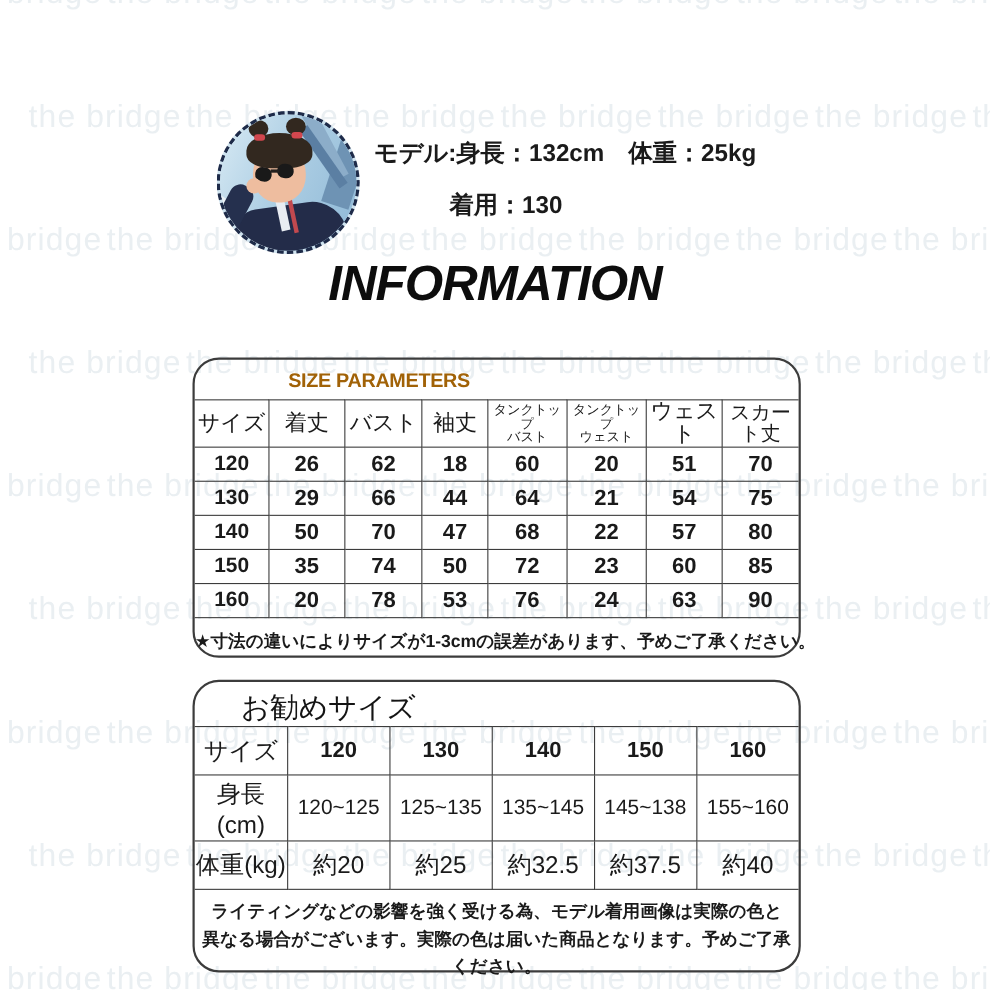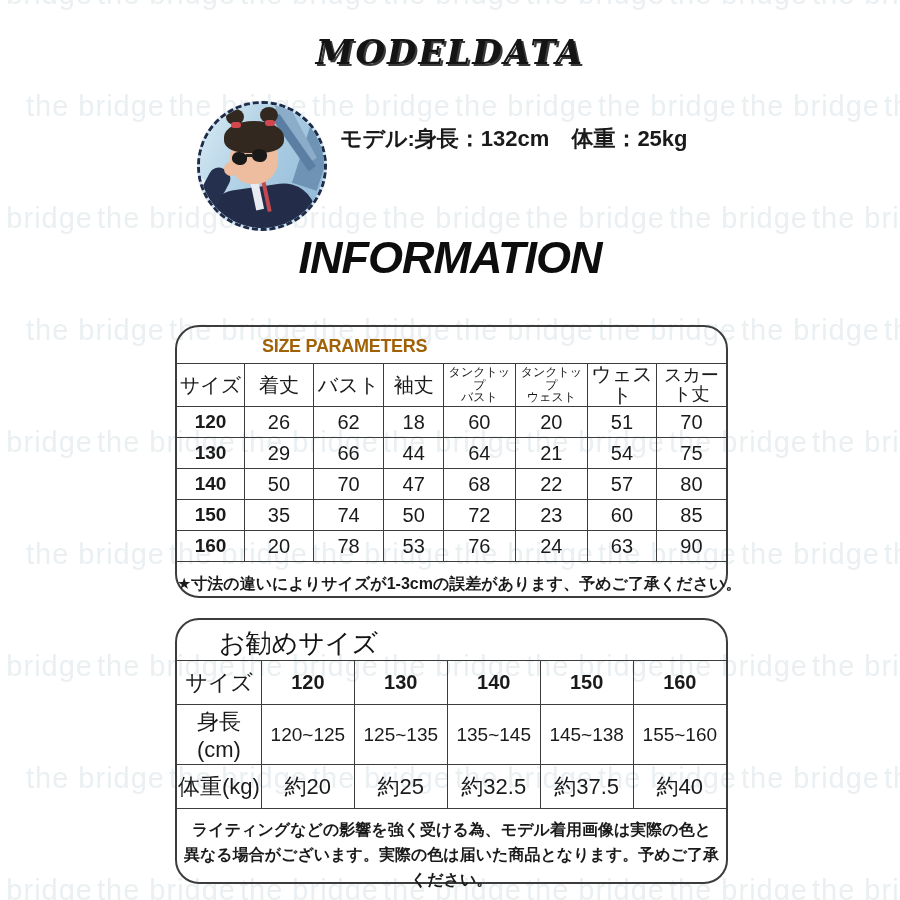--- a/index.html
+++ b/index.html
@@ -60,21 +60,21 @@
       font-weight:normal;padding:0;background:transparent;overflow:hidden;}
   td:first-child,th:first-child{border-left:none;}
   td:last-child,th:last-child{border-right:none;}
   
   #sizeTable thead tr{height:38px;}
   #sizeTable tbody tr{height:31px;}
   #sizeTable thead th{font-size:20px;white-space:pre-line;line-height:1.05;}
   #sizeTable thead th:nth-child(5),#sizeTable thead th:nth-child(6){font-size:12px;}
   #sizeTable thead th:nth-child(8){font-size:18px;margin-top:23px;}
   #sizeTable tbody th{font-weight:bold;font-size:19px;font-family:"Liberation Sans",sans-serif;}
-  #sizeTable tbody td{font-size:20px;}
+  #sizeTable tbody td{font-size:20px;font-weight:bold;}
   .box1-note{height:44px;line-height:44px;text-align:center;font-size:16px;font-weight:600;
       white-space:nowrap;}
   
   #recTable thead tr{height:44px;}
   #recTable thead th{font-size:22px;}
   #recTable thead th:not(:first-child){font-weight:bold;font-size:20px;}
   #recTable tbody tr:nth-child(1){height:60px;margin-top:44px;}
   #recTable tbody tr:nth-child(2){height:44px;}
   #recTable tbody th{font-size:22px;}
   #recTable tbody tr:nth-child(1) td{font-size:19px;}
@@ -145,21 +145,20 @@
       <span class="wm" style="left: -46px; top: 874px;">the bridge</span>
       <span class="wm" style="left: 97px; top: 874px;">the bridge</span>
       <span class="wm" style="left: 240px; top: 874px;">the bridge</span>
       <span class="wm" style="left: 383px; top: 874px;">the bridge</span>
       <span class="wm" style="left: 526px; top: 874px;">the bridge</span>
       <span class="wm" style="left: 669px; top: 874px;">the bridge</span>
       <span class="wm" style="left: 812px; top: 874px;">the bridge</span>
     </div>
 
   <div class="content">
-    <div class="main-title">MODELDATA</div>
 
     <div class="model-photo">
       <div class="ph ph-sky"></div>
       <div class="ph ph-truss1"></div>
       <div class="ph ph-truss2"></div>
       <div class="ph ph-truss3"></div>
       <div class="ph ph-fence1"></div>
       <div class="ph ph-fence2"></div>
       <div class="ph ph-jacket"></div>
       <div class="ph ph-trim"></div>
@@ -171,20 +170,21 @@
       <div class="ph ph-bun-r"></div>
       <div class="ph ph-tie-l"></div>
       <div class="ph ph-tie-r"></div>
       <div class="ph ph-glass-l"></div>
       <div class="ph ph-glass-r"></div>
       <div class="ph ph-bridge"></div>
       <div class="ph ph-hand"></div>
     </div>
 
     <div class="model-line1">モデル:身長：132cm　体重：25kg</div>
+    <div class="model-line2">着用：130</div>
 
     <div class="info-heading">INFORMATION</div>
 
     <section class="box box1">
       <div class="box1-title">SIZE PARAMETERS</div>
       <table id="sizeTable">
         <colgroup>
           <col style="width:12.32%">
             <col style="width:12.50%">
             <col style="width:12.86%">

